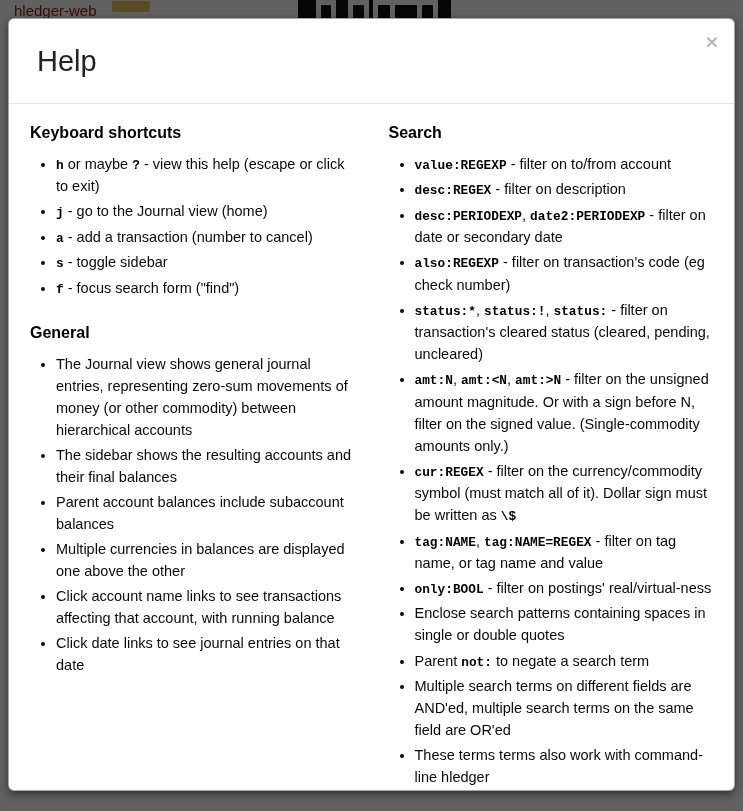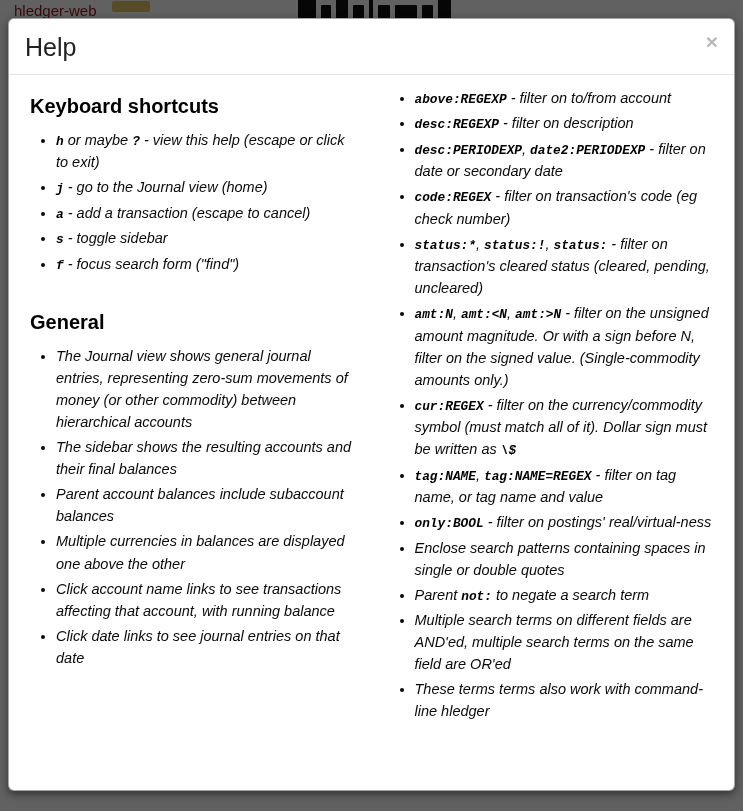--- a/index.html
+++ b/index.html
@@ -60,22 +60,22 @@
     display: flex; flex-direction: column;
     overflow: hidden;
   }
   .modal-header {
     padding: 13px 16px 12px 16px;
     border-bottom: 1px solid #e5e5e5;
     position: relative;
     flex: 0 0 auto;
   }
   .modal-title {
-    margin: 0;
-    font-size: 25px;
+    margin: 12px;
+    font-size: 29px;
     font-weight: 500;
     color: #222;
     line-height: 1.2;
   }
   .close-button {
     position: absolute; right: 14px; top: 10px;
     background: none; border: none; cursor: pointer;
     padding: 2px;
   }
   .close-button span {
@@ -84,36 +84,35 @@
   }
   .modal-body {
     padding: 12px 15px 18px 15px;
     display: flex;
     gap: 22px;
     flex: 1 1 auto;
     overflow: hidden;
   }
   .col { flex: 1 1 0; min-width: 0; }
   .section-heading {
-    font-size: 20px;
+    font-size: 16px;
     font-weight: bold;
     color: #000;
     margin: 8px 0 11px 6px;
   }
-  .section-heading.spaced { margin-top: 36px; }
+  .section-heading.spaced { margin-top: 25px; }
   ul.help-list {
     margin: 0 0 8px 0;
     padding-left: 32px;
   }
   ul.help-list li {
     font-size: 14.5px;
     line-height: 1.52;
     color: #0a0a0a;
     margin-bottom: 3px;
-    font-style: italic;
   }
   ul.help-list code {
     font-family: "Liberation Mono", "DejaVu Sans Mono", monospace;
     font-weight: bold;
     font-size: 12.8px;
     color: #000;
   }
 </style>
 </head>
 <body>
@@ -146,40 +145,41 @@
       <button class="close-button">
         <span>×</span>
       </button>
     </div>
     <div class="modal-body">
       <div class="col">
         <div class="section-heading">Keyboard shortcuts</div>
         <ul class="help-list">
             <li><code>h</code><span> or maybe </span><code>?</code><span> - view this help (escape or click to exit)</span></li>
             <li><code>j</code><span> - go to the Journal view (home)</span></li>
-            <li><code>a</code><span> - add a transaction (escape to cancel)</span></li>
+            <li><code>a</code><span> - add a transaction (number to cancel)</span></li>
             <li><code>s</code><span> - toggle sidebar</span></li>
             <li><code>f</code><span> - focus search form ("find")</span></li>
           </ul>
         <div class="section-heading spaced">General</div>
         <ul class="help-list">
             <li><span>The Journal view shows general journal entries, representing zero-sum movements of money (or other commodity) between hierarchical accounts</span></li>
             <li><span>The sidebar shows the resulting accounts and their final balances</span></li>
             <li><span>Parent account balances include subaccount balances</span></li>
             <li><span>Multiple currencies in balances are displayed one above the other</span></li>
             <li><span>Click account name links to see transactions affecting that account, with running balance</span></li>
             <li><span>Click date links to see journal entries on that date</span></li>
           </ul>
       </div>
       <div class="col">
+        <div class="section-heading">Search</div>
         <ul class="help-list">
-            <li><code>above:REGEXP</code><span> - filter on to/from account</span></li>
-            <li><code>desc:REGEXP</code><span> - filter on description</span></li>
+            <li><code>value:REGEXP</code><span> - filter on to/from account</span></li>
+            <li><code>desc:REGEX</code><span> - filter on description</span></li>
             <li><code>desc:PERIODEXP</code><span>, </span><code>date2:PERIODEXP</code><span> - filter on date or secondary date</span></li>
-            <li><code>code:REGEX</code><span> - filter on transaction's code (eg check number)</span></li>
+            <li><code>also:REGEXP</code><span> - filter on transaction's code (eg check number)</span></li>
             <li><code>status:*</code><span>, </span><code>status:!</code><span>, </span><code>status:</code><span> - filter on transaction's cleared status (cleared, pending, uncleared)</span></li>
             <li><code>amt:N</code><span>, </span><code>amt:&lt;N</code><span>, </span><code>amt:&gt;N</code><span> - filter on the unsigned amount magnitude. Or with a sign before N, filter on the signed value. (Single-commodity amounts only.)</span></li>
             <li><code>cur:REGEX</code><span> - filter on the currency/commodity symbol (must match all of it). Dollar sign must be written as </span><code>\$</code></li>
             <li><code>tag:NAME</code><span>, </span><code>tag:NAME=REGEX</code><span> - filter on tag name, or tag name and value</span></li>
             <li><code>only:BOOL</code><span> - filter on postings' real/virtual-ness</span></li>
             <li><span>Enclose search patterns containing spaces in single or double quotes</span></li>
             <li><span>Parent </span><code>not:</code><span> to negate a search term</span></li>
             <li><span>Multiple search terms on different fields are AND'ed, multiple search terms on the same field are OR'ed</span></li>
             <li><span>These terms terms also work with command-line hledger</span></li>
           </ul>

